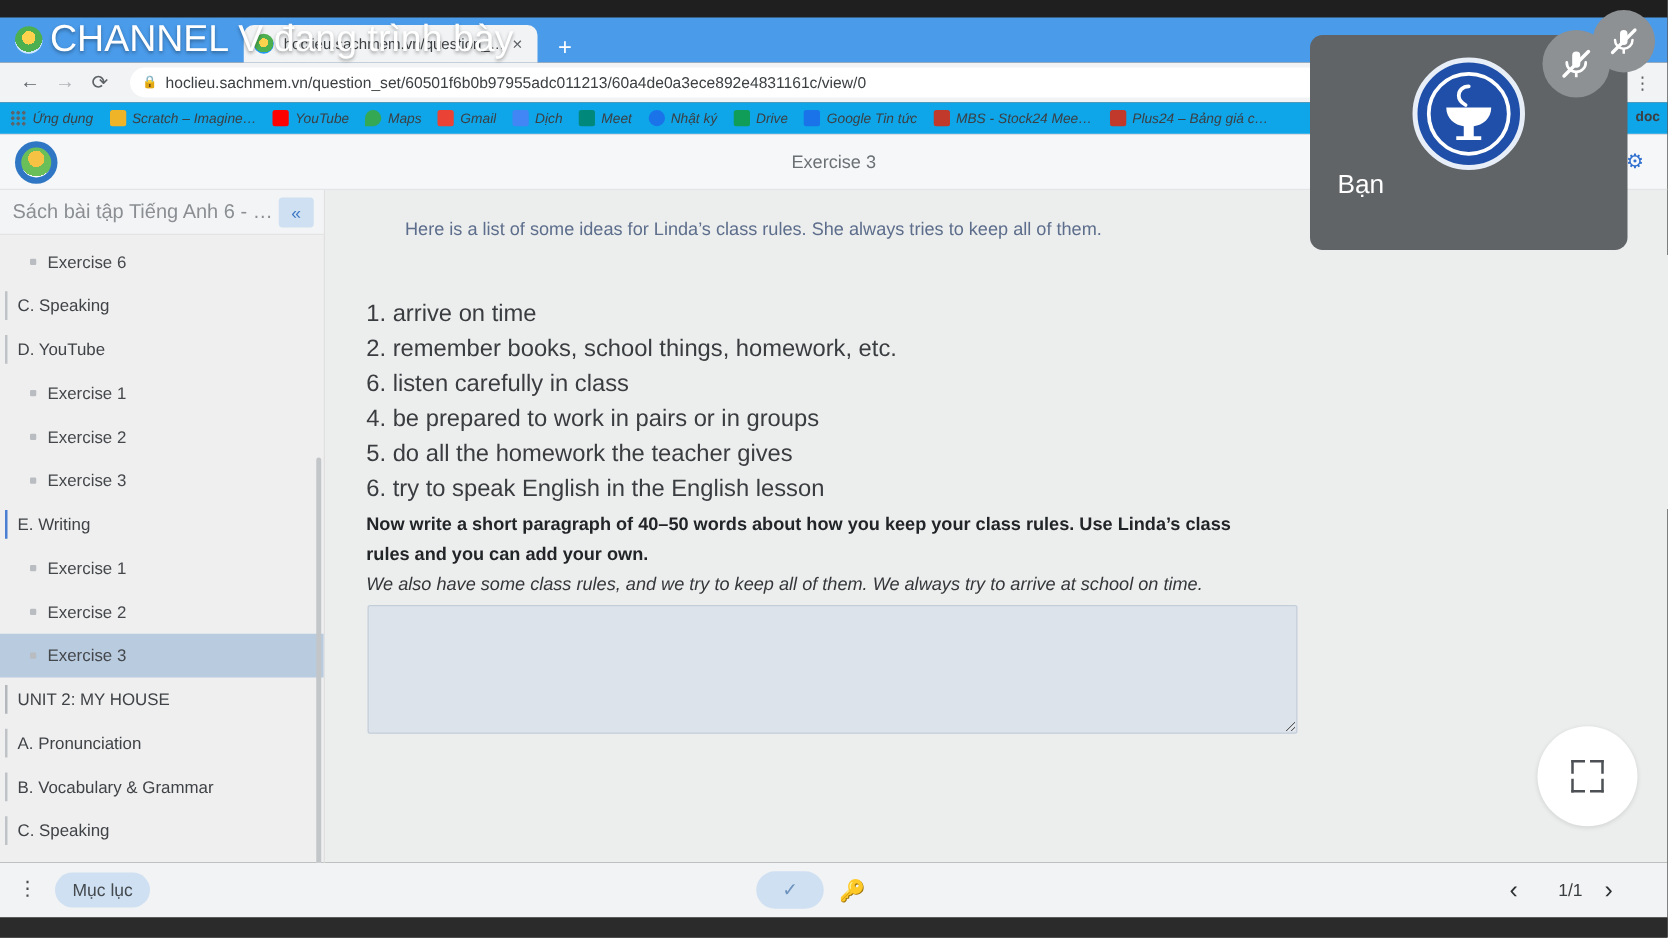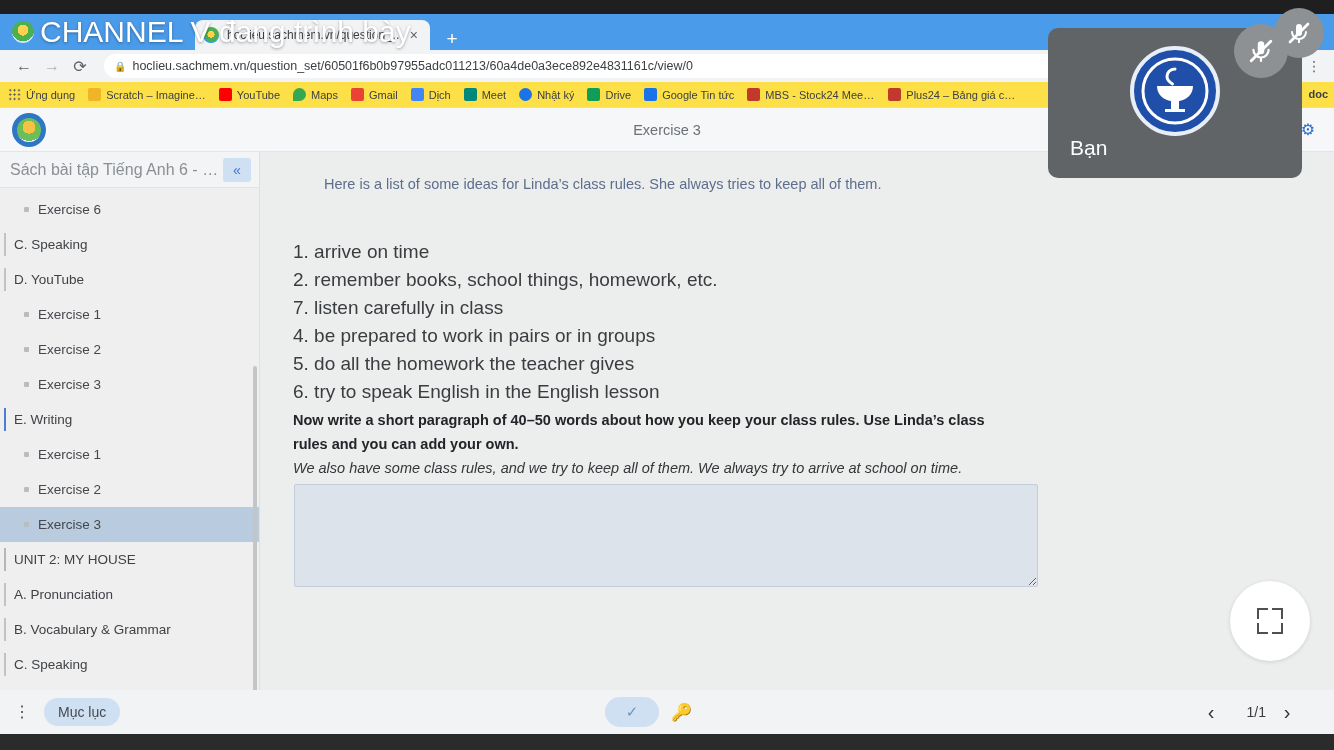--- a/index.html
+++ b/index.html
@@ -47,22 +47,23 @@
   .urlbox {
     flex:1; height:24px; margin:0 10px; background:#ffffff; border-radius:12px;
     display:flex; align-items:center; padding:0 10px; font-size:12.5px; color:#3c4043;
   }
   .lock { font-size:10px; margin-right:6px; color:#5f6368; }
   .url-text { white-space:nowrap; overflow:hidden; text-overflow:ellipsis; }
   .chrome-menu { width:20px; text-align:center; color:#5f6368; font-size:14px; letter-spacing:0; }
 
   .bookmarks {
     position:absolute; top:82px; left:0; width:1334px; height:26px;
-    background:#fde047; display:flex; align-items:center; padding:0 8px;
+    background:#0ea5e9; display:flex; align-items:center; padding:0 8px;
     border-bottom:1px solid #dadce0;
+    font-style:italic;
   }
   .bm { display:flex; align-items:center; margin-right:13px; font-size:11px; color:#3c4043; white-space:nowrap; }
   .bm-ico { width:13px; height:13px; margin-right:5px; flex:0 0 13px; display:inline-block;
             border-radius:2px; }
   .bm-label { max-width:110px; overflow:hidden; text-overflow:ellipsis; }
   .apps-grid { width:13px; height:13px; margin-right:5px;
      background-image: radial-gradient(#5f6368 38%, transparent 40%);
      background-size:4.4px 4.4px; }
 
   
@@ -191,21 +192,21 @@
     display:flex; align-items:center;
     text-shadow:0 1px 3px rgba(0,0,0,.35);
   }
   .presenting .pres-ico {
     width:22px; height:22px; border-radius:50%; margin-right:6px; flex:0 0 22px;
     background: radial-gradient(circle at 50% 42%, #ffd24d 0 32%, #4caf50 32% 66%, #cfe8ff 66% 100%);
   }
 
   
   .selftile {
-    position:absolute; left:1048px; top:28px; width:254px; height:150px;
+    position:absolute; left:1048px; top:28px; width:254px; height:172px;
     background:#616467; border-radius:10px;
   }
   .selftile-name {
     position:absolute; left:22px; top:108px; font-size:21px; color:#ffffff;
   }
   .selftile-avatar {
     position:absolute; left:calc(50% - 45px); top:18px; width:90px; height:90px;
     border-radius:50%; background:#1f4fa8;
     border:4px solid #e8eef7;
     display:flex; align-items:center; justify-content:center;
@@ -368,21 +369,21 @@
       </div>
       <div class="sb-scroll"></div>
     </div>
   </div>
 
   <div class="main">
     <div class="intro">Here is a list of some ideas for Linda’s class rules. She always tries to keep all of them.</div>
     <div class="rules">
       <div class="rule">1. arrive on time</div>
       <div class="rule">2. remember books, school things, homework, etc.</div>
-      <div class="rule">7. listen carefully in class</div>
+      <div class="rule">6. listen carefully in class</div>
       <div class="rule">4. be prepared to work in pairs or in groups</div>
       <div class="rule">5. do all the homework the teacher gives</div>
       <div class="rule">6. try to speak English in the English lesson</div>
     </div>
     <div class="instr">Now write a short paragraph of 40–50 words about how you keep your class rules. Use Linda’s class rules and you can add your own.</div>
     <div class="sample">We also have some class rules, and we try to keep all of them. We always try to arrive at school on time.</div>
     <textarea class="answer-box" placeholder="" style=""></textarea>
     <div class="fullscreen-btn">
       <span class="fs-ico">
         <span class="a"></span>

